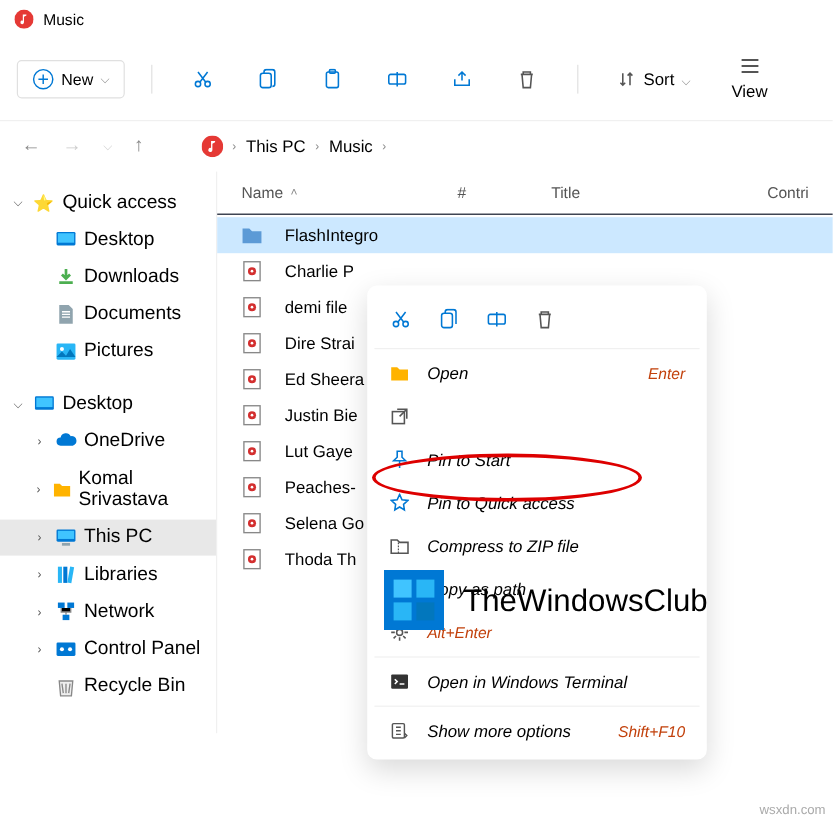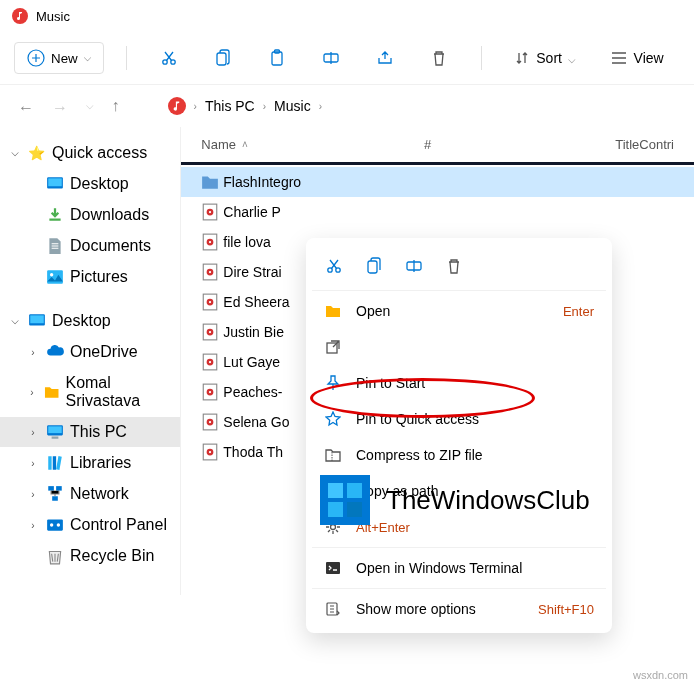--- a/index.html
+++ b/index.html
@@ -7,21 +7,21 @@
     
     .title-bar { display: flex; align-items: center; padding: 8px 12px; gap: 8px; }
     .title-icon { width: 16px; height: 16px; }
     .title-text { font-size: 13px; }
     
     .toolbar { display: flex; align-items: center; padding: 10px 14px; gap: 14px; border-bottom: 1px solid #f0f0f0; }
     .new-btn { display: flex; align-items: center; gap: 6px; padding: 6px 12px; border: 1px solid #e0e0e0; border-radius: 4px; background: #fff; cursor: pointer; }
     .toolbar-divider { width: 1px; height: 24px; background: #e0e0e0; margin: 0 8px; }
     .toolbar-icon { width: 40px; height: 32px; display: flex; align-items: center; justify-content: center; color: #0078d4; cursor: pointer; border-radius: 4px; }
     .sort-btn { display: flex; align-items: flex-end; gap: 6px; padding: 6px 10px; cursor: pointer; }
-    .view-btn { display: flex; align-items: center; gap: 6px; padding: 6px 10px; cursor: pointer; }
+    .view-btn { display: flex; align-items: center; gap: 6px; padding: 6px 10px; cursor: pointer; flex-direction: column; }
     
     .nav-bar { display: flex; align-items: center; padding: 12px 18px; gap: 18px; }
     .nav-arrow { color: #888; cursor: pointer; font-size: 16px; }
     .nav-arrow.disabled { color: #ccc; }
     .breadcrumb { display: flex; align-items: center; gap: 8px; margin-left: 30px; }
     .bc-icon { width: 18px; height: 18px; }
     .bc-chevron { color: #888; font-size: 10px; }
     
     .main-area { display: flex; flex: 1; }
     
@@ -29,33 +29,33 @@
     .tree-item { display: flex; align-items: center; padding: 6px 8px; gap: 6px; cursor: pointer; margin: 1px 0; }
     .tree-item.selected { background: #e8e8e8; }
     .tree-item .chevron { width: 14px; font-size: 10px; color: #555; text-align: center; }
     .tree-item .spacer { width: 14px; }
     .tree-item .icon { width: 18px; height: 18px; display: flex; align-items: center; }
     .tree-item .label { font-size: 16px; }
     .tree-section { margin-bottom: 14px; }
     .indent-1 { padding-left: 26px; }
     
     .file-area { flex: 1; position: relative; }
-    .column-headers { display: flex; padding: 10px 20px; border-bottom: 3px solid #0f172a; color: #555; font-size: 13px; text-align: right; }
+    .column-headers { display: flex; padding: 10px 20px; border-bottom: 1px solid #0f172a; color: #555; font-size: 13px; }
     .col-name { width: 180px; display: flex; align-items: center; gap: 6px; }
     .col-num { width: 50px; }
     .col-title { width: 180px; margin-left: 28px; }
     .col-contrib { flex: 1; }
     .sort-arrow { font-size: 10px; color: #888; }
     
     .file-list { padding: 2px 0; }
-    .file-row { display: flex; align-items: center; padding: 6px 20px; gap: 4px; cursor: pointer; }
+    .file-row { display: flex; align-items: center; padding: 6px 20px; gap: 18px; cursor: pointer; }
     .file-row.selected { background: #cce8ff; }
     .file-icon { width: 18px; height: 18px; }
     
-    .context-menu { position: absolute; top: 238px; left: 306px; width: 306px; background: #fff; border-radius: 8px; box-shadow: 0 8px 24px rgba(0,0,0,0.15); padding: 6px; z-index: 100; }
+    .context-menu { position: absolute; top: 238px; left: 306px; width: 283px; background: #fff; border-radius: 8px; box-shadow: 0 8px 24px rgba(0,0,0,0.15); padding: 6px; z-index: 100; font-style: italic; }
     .ctx-toolbar { display: flex; gap: 4px; padding: 6px 4px; }
     .ctx-tool { width: 36px; height: 32px; display: flex; align-items: center; justify-content: center; color: #0078d4; border-radius: 4px; cursor: pointer; }
     .ctx-divider { height: 1px; background: #f0f0f0; margin: 2px 0; }
     .ctx-item { display: flex; align-items: center; padding: 9px 12px; gap: 14px; border-radius: 4px; cursor: pointer; position: relative; }
     .ctx-icon { width: 18px; height: 18px; display: flex; align-items: center; justify-content: center; color: #555; }
     .ctx-label { flex: 1; font-size: 14px; }
     .ctx-shortcut { color: #c2410c; font-size: 13px; }
     
     .highlight-ellipse { position: absolute; top: 378px; left: 310px; width: 225px; height: 40px; border: 3px solid #d00; border-radius: 50%; z-index: 200; pointer-events: none; }
     
@@ -293,21 +293,21 @@
             <circle cx="8" cy="8" r="1" fill="#fff"></circle>
           </svg>
           <span>Charlie P</span>
         </div>
       <div class="file-row">
           <svg class="file-icon" viewBox="0 0 16 16">
             <rect x="2" y="1" width="12" height="14" fill="#fff" stroke="#888"></rect>
             <circle cx="8" cy="8" r="3" fill="#d32f2f"></circle>
             <circle cx="8" cy="8" r="1" fill="#fff"></circle>
           </svg>
-          <span>file lova</span>
+          <span>demi file</span>
         </div>
       <div class="file-row">
           <svg class="file-icon" viewBox="0 0 16 16">
             <rect x="2" y="1" width="12" height="14" fill="#fff" stroke="#888"></rect>
             <circle cx="8" cy="8" r="3" fill="#d32f2f"></circle>
             <circle cx="8" cy="8" r="1" fill="#fff"></circle>
           </svg>
           <span>Dire Strai</span>
         </div>
       <div class="file-row">

